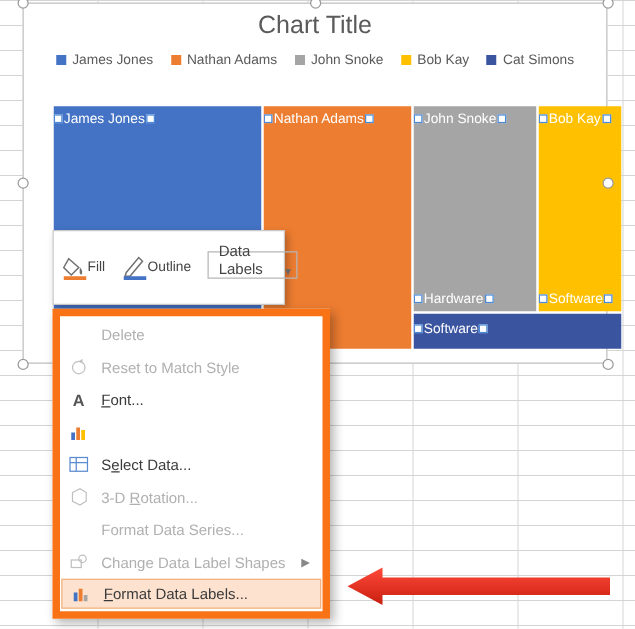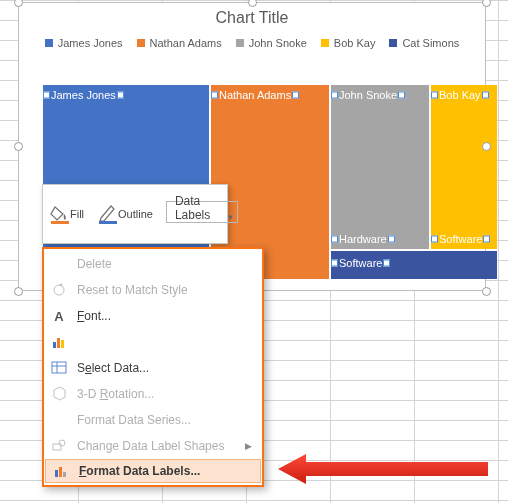--- a/index.html
+++ b/index.html
@@ -26,21 +26,21 @@
   
   .chart-wrap {
     position: absolute;
     left: 18px; top: 2px;
     width: 468px; height: 289px;
     background: #fff;
     border: 1px solid #bfbfbf;
   }
   .chart-title {
     text-align: center;
-    font-size: 16px;
+    font-size: 20px;
     color: #5a5a5a;
     padding-top: 6px;
   }
   .legend {
     display: flex;
     justify-content: center;
     gap: 14px;
     padding: 10px 0 6px;
     font-size: 11px;
     color: #5a5a5a;
@@ -116,40 +116,39 @@
     color:#444;
     gap:18px;
   }
   .caret { font-size:9px; color:#666; }
   
   .menu {
     position:absolute;
     left:42px; top:247px;
     width:222px;
     background:#fff;
-    border:2px solid #f97316;
+    border:6px solid #f97316;
     box-shadow:3px 3px 8px rgba(0,0,0,.3);
     padding:2px 0;
     font-size:12px;
   }
   .menu-item {
     display:flex;
     align-items:center;
     height:26px;
     padding:0 10px 0 6px;
     color:#3a3a3a;
     gap:9px;
   }
   .menu-item.disabled { color:#b0b0b0; }
   .menu-item.hl {
     background:#fde2cf;
     border:1px solid #f3b281;
     margin:0 1px;
     height:24px;
-    font-weight:bold;
   }
   .mi-icon { width:18px; height:18px; display:flex; align-items:center; justify-content:center; flex-shrink:0; }
   .mi-label { flex:1; }
   .submenu-arrow { font-size:9px; color:#888; }
   
   .arrow {
     position:absolute;
     left:278px; top:452px;
     width:210px; height:34px;
   }

